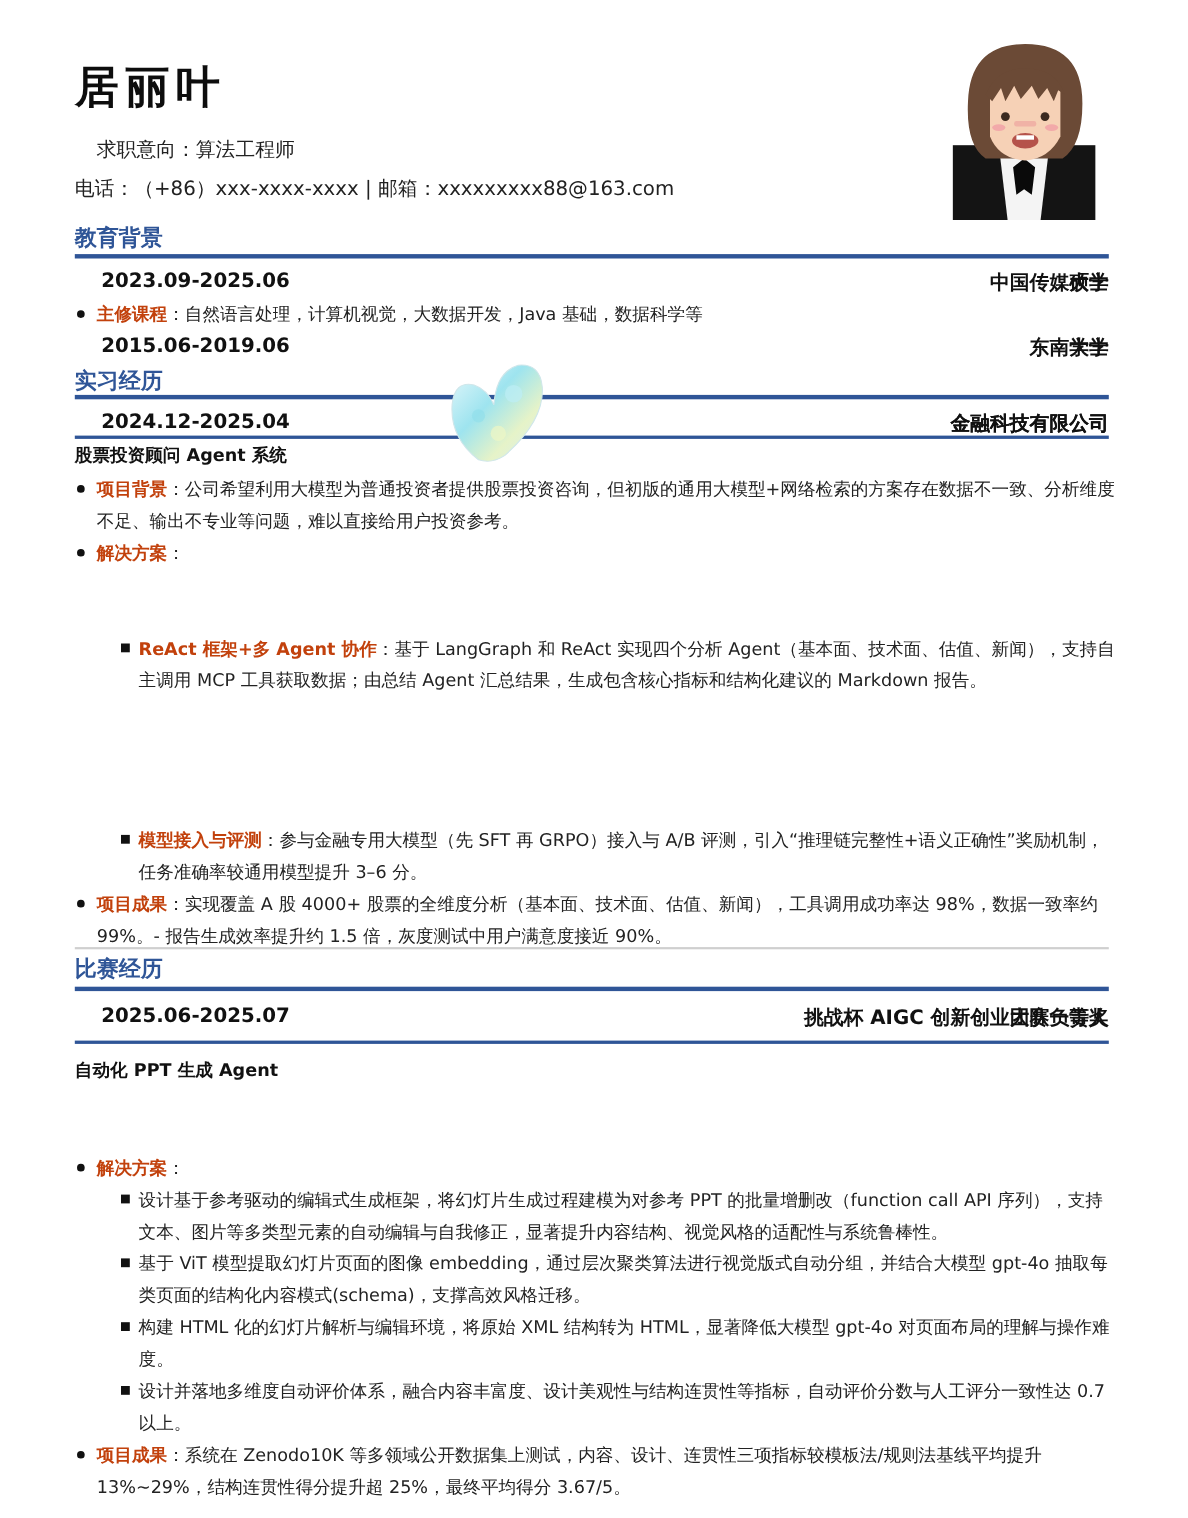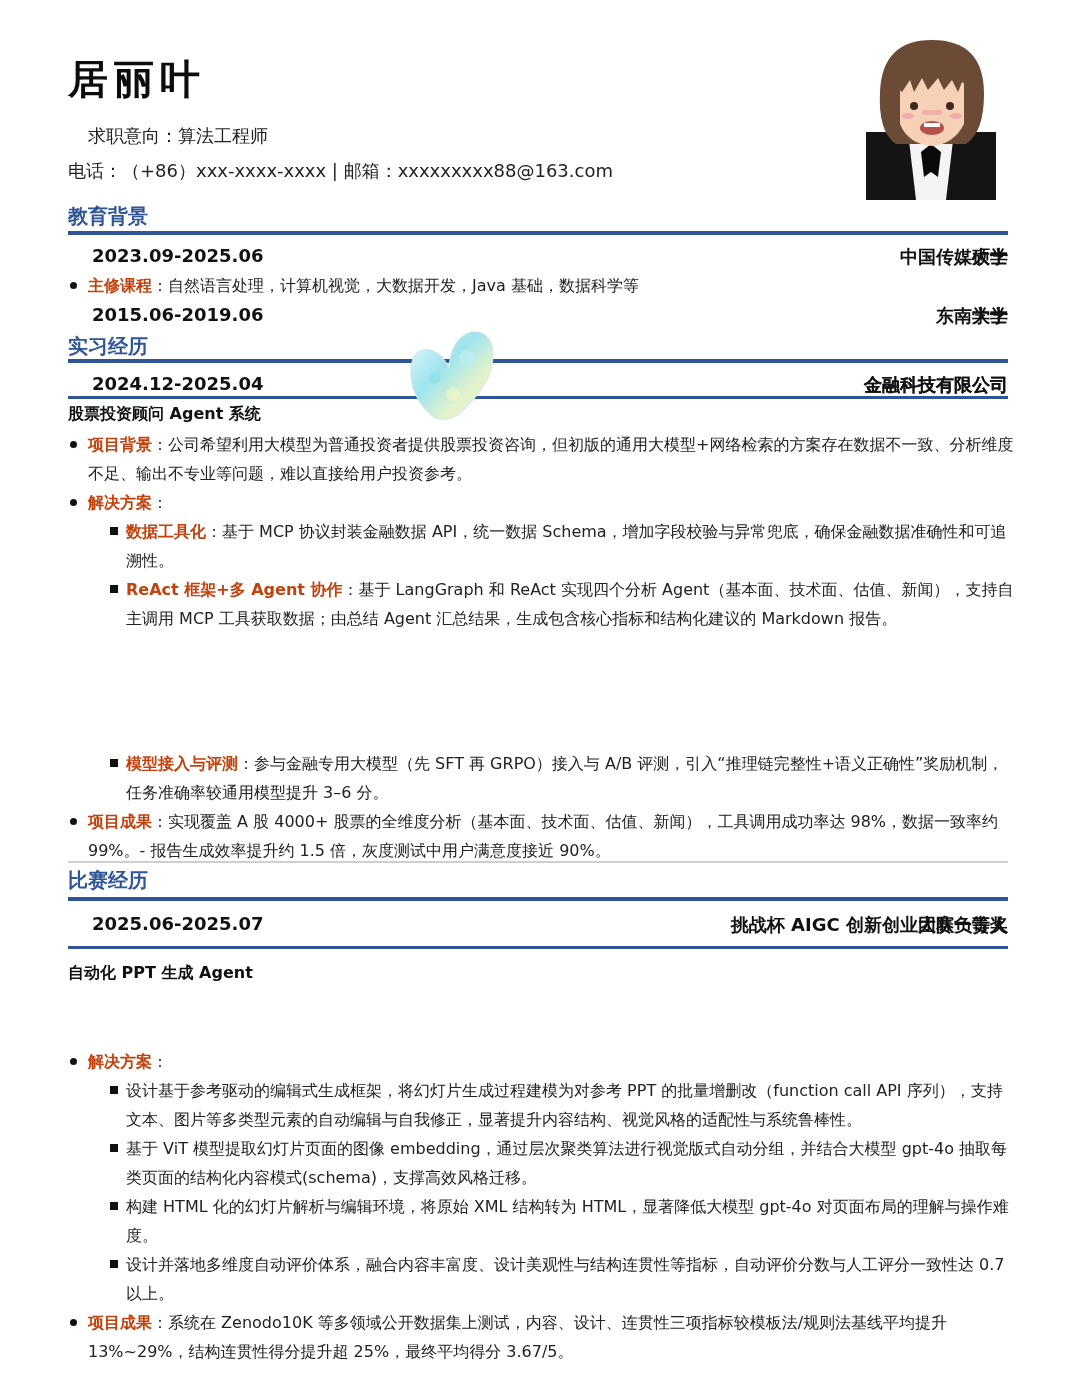--- a/index.html
+++ b/index.html
@@ -88,24 +88,20 @@
   <div class="proj" style="top:404px">股票投资顾问 Agent 系统</div>
 
   <div class="li l1" style="top:430px">
     <span class="dot"></span>
     <b>项目背景</b><span>：公司希望利用大模型为普通投资者提供股票投资咨询，但初版的通用大模型+网络检索的方案存在数据不一致、分析维度不足、输出不专业等问题，难以直接给用户投资参考。</span>
   </div>
   <div class="li l1" style="top:488px">
     <span class="dot"></span>
     <b>解决方案</b><span>：</span>
   </div>
-  <div class="li l2" style="top:517px">
-    <span class="sq"></span>
-    <b>数据工具化</b><span>：基于 MCP 协议封装金融数据 API，统一数据 Schema，增加字段校验与异常兜底，确保金融数据准确性和可追溯性。</span>
-  </div>
   <div class="li l2" style="top:575px">
     <span class="sq"></span>
     <b>ReAct 框架+多 Agent 协作</b><span>：基于 LangGraph 和 ReAct 实现四个分析 Agent（基本面、技术面、估值、新闻），支持自主调用 MCP 工具获取数据；由总结 Agent 汇总结果，生成包含核心指标和结构化建议的 Markdown 报告。</span>
   </div>
   <div class="li l2" style="top:749px">
     <span class="sq"></span>
     <b>模型接入与评测</b><span>：参与金融专用大模型（先 SFT 再 GRPO）接入与 A/B 评测，引入“推理链完整性+语义正确性”奖励机制，任务准确率较通用模型提升 3–6 分。</span>
   </div>
   <div class="li l1" style="top:807px">
     <span class="dot"></span>

